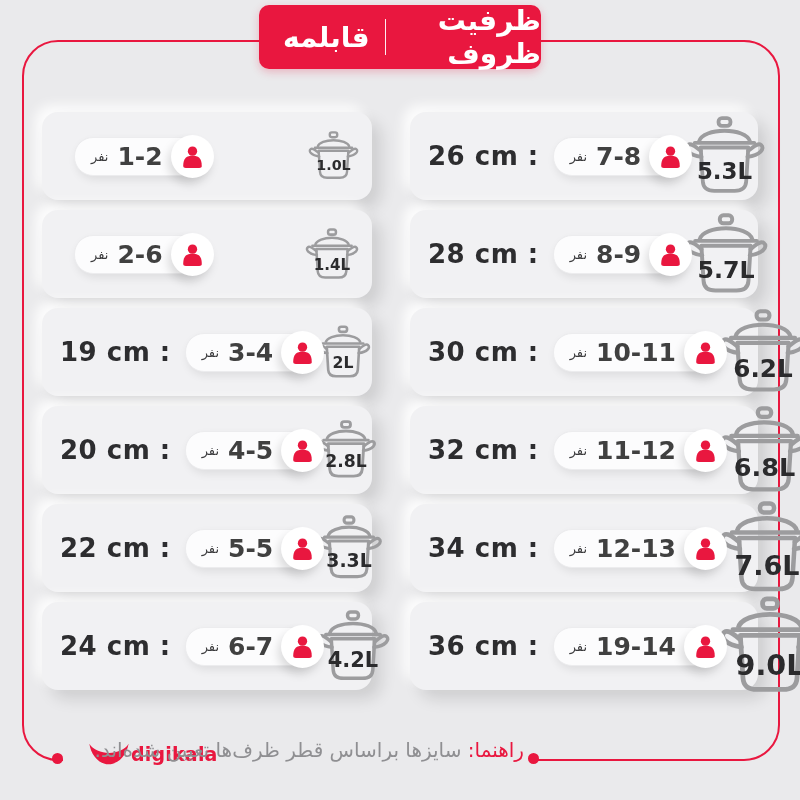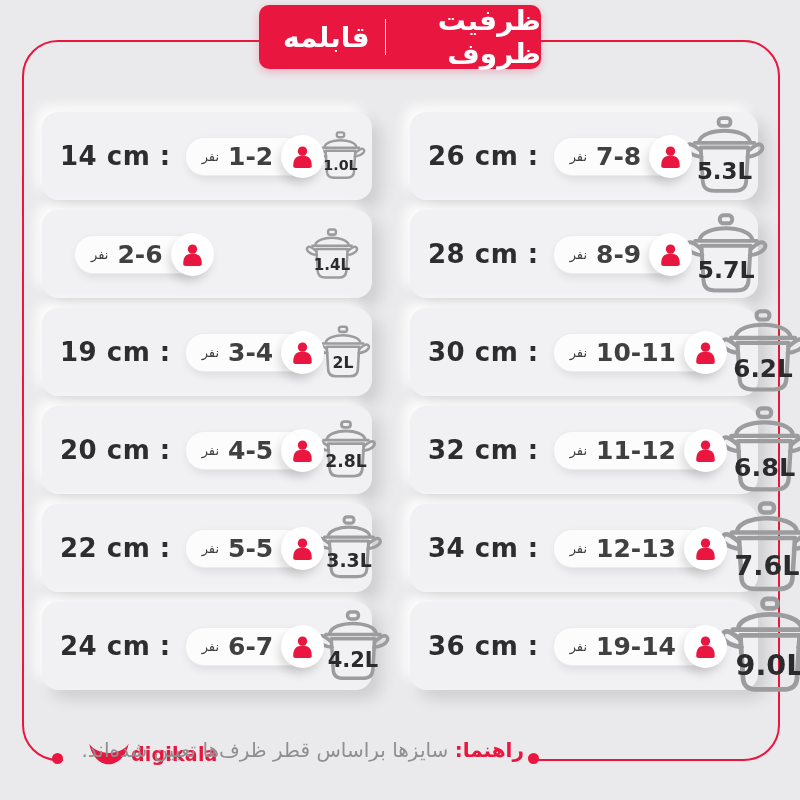--- a/index.html
+++ b/index.html
@@ -43,42 +43,41 @@
   .pot-wrap{margin-left:auto;display:flex;align-items:center;justify-content:flex-end;}
   .pot-wrap svg{display:block;overflow:visible;}
   .pot-stroke{stroke:#9c9c9e;stroke-width:4.5;fill:none;}
   .pot-cap-text{font-weight:bold;fill:#2b2b2d;font-family:"DejaVu Sans",sans-serif;}
 
   
   .brand{position:absolute;left:88px;top:741px;display:flex;align-items:center;gap:1px;}
   .brand svg{width:42px;height:26px;}
   .wordmark{color:#e9173f;font-size:19px;font-weight:bold;letter-spacing:.2px;}
   .note{position:absolute;right:276px;top:738px;direction:rtl;white-space:nowrap;font-size:20px;}
-  .note-label{color:#e9173f;font-weight:bold;}
+  .note-label{color:#e9173f;font-weight:normal;}
   .note-text{color:#8f8f92;}
 </style>
 </head>
 <body>
 
 <div class="canvas">
 
   <div class="frame"></div>
   <div class="frame-gap"></div>
   <div class="dot left"></div>
   <div class="dot right"></div>
 
   <div class="badge">
     <span>ظرفیت ظروف</span>
     <div class="divider"></div>
     <span>قابلمه</span>
   </div>
 
   <div class="col left">
   <div class="row-card">
-    <span class="size-label">14 cm :</span>
     <div class="pill">
       <span class="people-num">1-2</span>
       <span class="people-unit">نفر</span>
       <span class="person-badge">
         <svg viewBox="0 0 48 48">
           <circle cx="24" cy="14.5" r="8.3" fill="#e9173f"></circle>
           <path d="M7.5 41 C7.5 26 14 22.5 24 22.5 C34 22.5 40.5 26 40.5 41 C40.5 43.5 38.5 44.5 36 44.5 L12 44.5 C9.5 44.5 7.5 43.5 7.5 41 Z" fill="#e9173f"></path>
         </svg>
       </span>
     </div>

